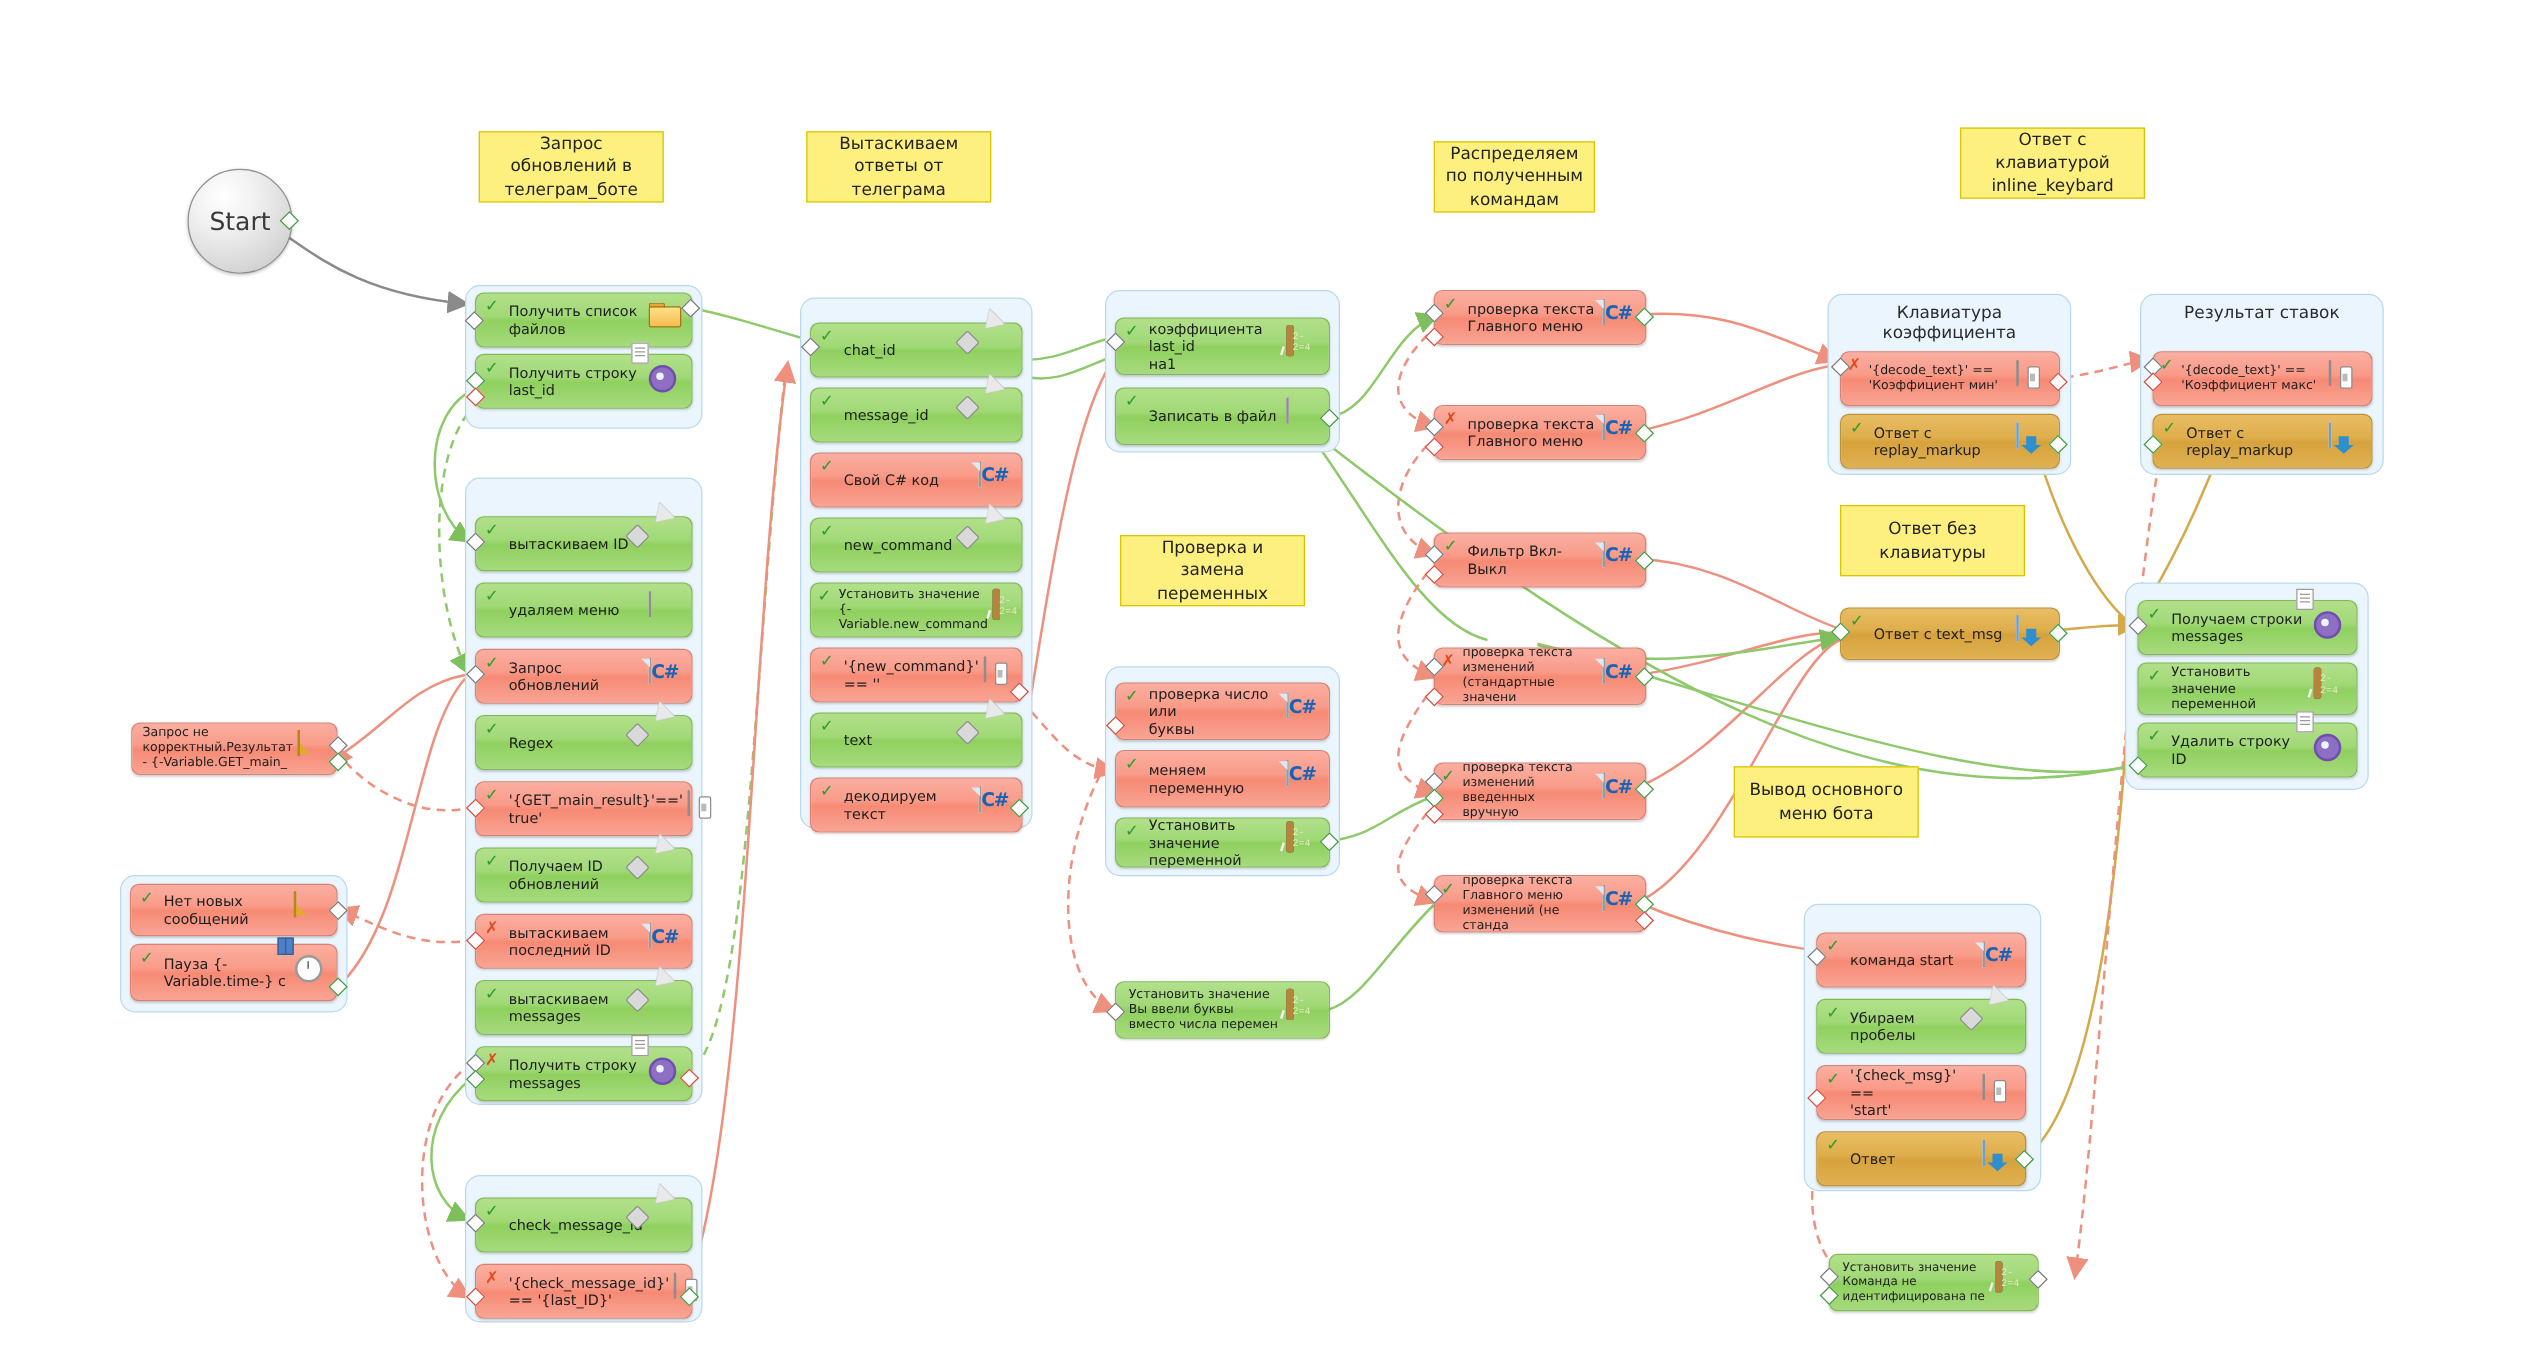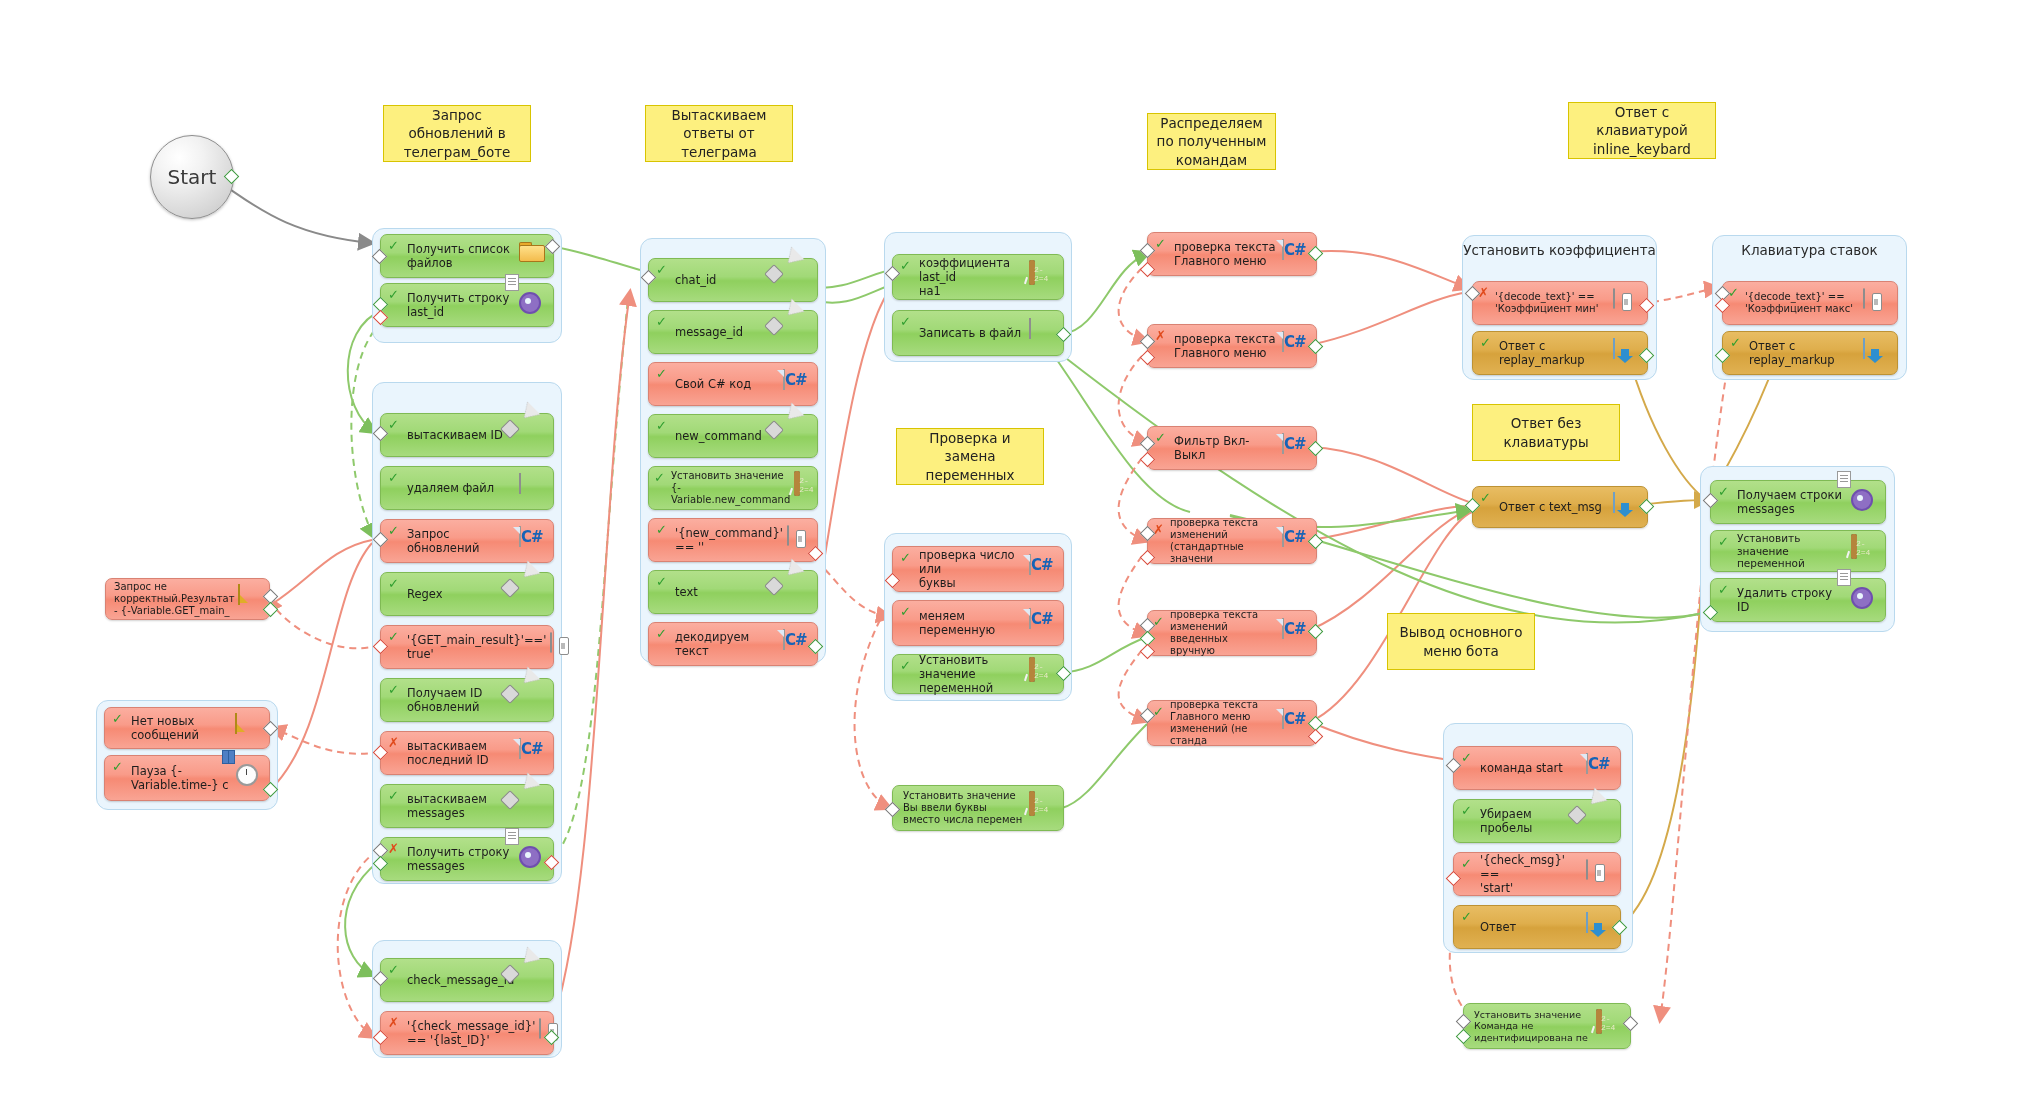--- a/index.html
+++ b/index.html
@@ -258,21 +258,21 @@
 
   <div class="node n-green" style="left:380px;top:413px;width:174px;height:44px;">
     <span class="status st-ok">✓</span>
     <span class="lbl">вытаскиваем ID</span>
     <span class="ico"><span class="pen"><span class="body"></span><span class="nib"></span></span></span>
   </div>
   <div class="port" style="left:375px;top:428px;"></div>
 
   <div class="node n-green" style="left:380px;top:466px;width:174px;height:44px;">
     <span class="status st-ok">✓</span>
-    <span class="lbl">удаляем файл</span>
+    <span class="lbl">удаляем меню</span>
     <span class="ico"><span class="docl"><i style="top:4px"></i><i style="top:9px"></i><i style="top:14px"></i><i style="top:19px"></i></span></span>
   </div>
 
   <div class="node n-red" style="left:380px;top:519px;width:174px;height:44px;">
     <span class="status st-ok">✓</span>
     <span class="lbl">Запрос обновлений</span>
     <span class="ico"><span class="csharp"><span>C#</span></span></span>
   </div>
   <div class="port" style="left:375px;top:534px;"></div>
 
@@ -535,42 +535,42 @@
     <span class="lbl" style="font-size:10px;">проверка текста
 Главного меню
 изменений  (не станда</span>
     <span class="ico"><span class="csharp"><span>C#</span></span></span>
   </div>
   <div class="port" style="left:1142px;top:710px;"></div>
   <div class="port green" style="left:1310px;top:718px;"></div>
   <div class="port red" style="left:1310px;top:731px;"></div>
 
   <div class="group" style="left:1462px;top:235px;width:195px;height:145px;">
-    <div class="group-title">Установить коэффициента</div>
+    <div class="group-title">Клавиатура коэффициента</div>
   </div>
 
   <div class="node n-red" style="left:1472px;top:281px;width:176px;height:44px;padding-left:22px;">
     <span class="status st-err" style="left:3px;">✗</span>
     <span class="lbl" style="font-size:10px;">'{decode_text}' ==
 'Коэффициент мин'</span>
     <span class="ico"><span class="switchic"><b></b></span></span>
   </div>
   <div class="port" style="left:1467px;top:288px;"></div>
   <div class="port red" style="left:1641px;top:300px;"></div>
 
   <div class="node n-gold" style="left:1472px;top:331px;width:176px;height:44px;">
     <span class="status st-ok">✓</span>
     <span class="lbl">Ответ с
 replay_markup</span>
     <span class="ico"><span class="reply"><span class="bar"></span><span class="arr"></span></span></span>
   </div>
   <div class="port green" style="left:1641px;top:350px;"></div>
 
   <div class="group" style="left:1712px;top:235px;width:195px;height:145px;">
-    <div class="group-title">Клавиатура ставок</div>
+    <div class="group-title">Результат ставок</div>
   </div>
 
   <div class="node n-red" style="left:1722px;top:281px;width:176px;height:44px;padding-left:22px;">
     <span class="status st-ok" style="left:3px;">✓</span>
     <span class="lbl" style="font-size:10px;">'{decode_text}' ==
 'Коэффициент макс'</span>
     <span class="ico"><span class="switchic"><b></b></span></span>
   </div>
   <div class="port" style="left:1717px;top:288px;"></div>
   <div class="port red" style="left:1717px;top:300px;"></div>

